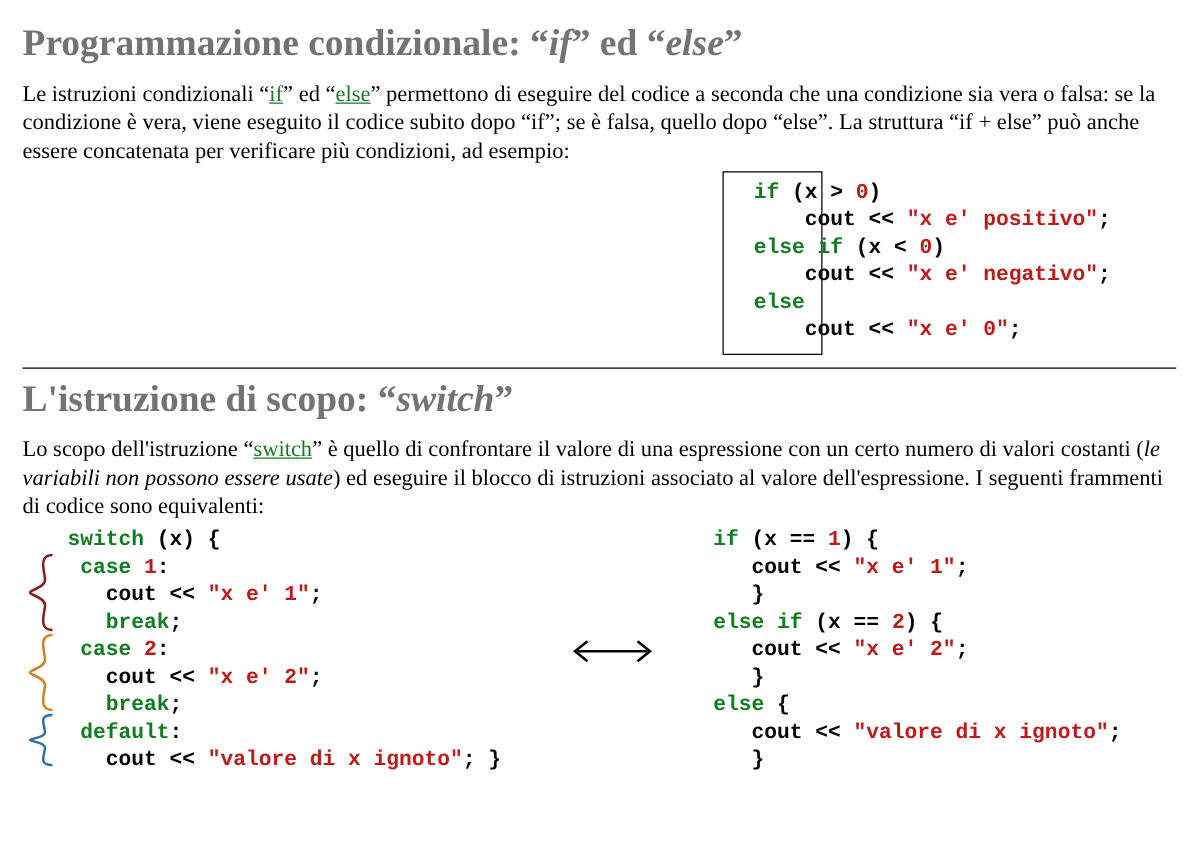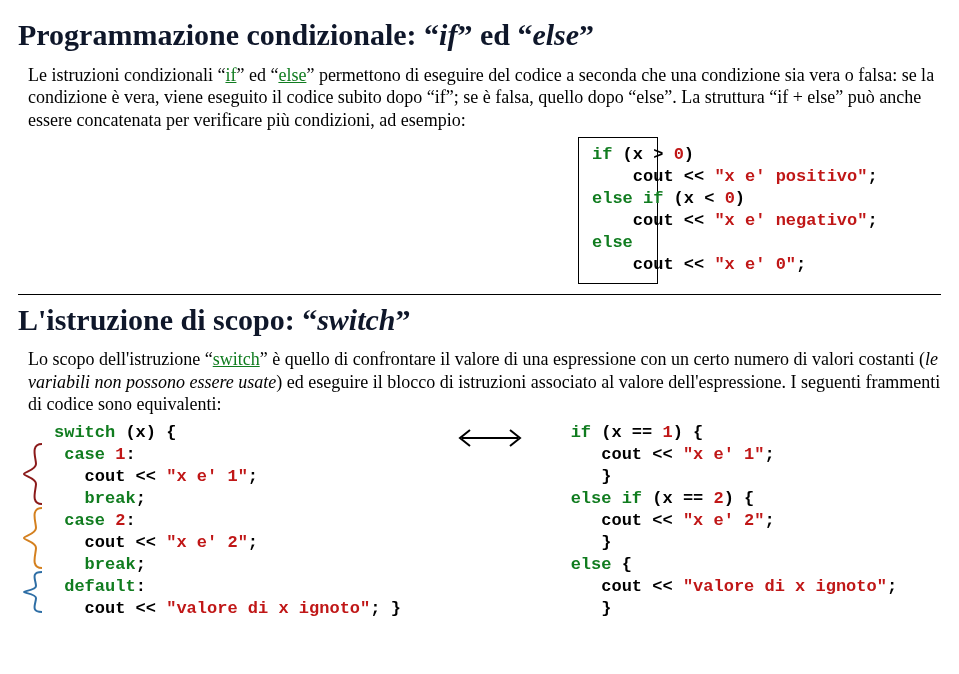--- a/index.html
+++ b/index.html
@@ -10,47 +10,47 @@
     color: #000;
     width: 959px;
     box-sizing: border-box;
     font-size: 18px;
     line-height: 1.25;
   }
   h1 {
     font-family: "Times New Roman", Georgia, serif;
     font-size: 30px;
     font-weight: bold;
-    color: #0f172a;
+    color: #737373;
     margin: 4px 0 10px 0;
   }
   h1 .italic { font-style: italic; }
-  p { margin: 4px 0 6px 10px; }
+  p { margin: 4px 0 6px 0; }
   .kw { color: #107c1f; text-decoration: underline; }
   .uline { }
   .italic-span { font-style: italic; }
   .codebox {
     border: 1.5px solid #000;
-    padding: 6px 13px;
+    padding: 6px 24px;
     margin: 4px auto 10px 280px;
     max-width: 360px;
     font-family: "Courier New", monospace;
     font-size: 17px;
     font-weight: bold;
     white-space: pre;
     line-height: 1.3;
   }
   .ck { color: #107c1f; }  
   .cn { color: #c01717; }  
   .cs { color: #c01717; }  
   hr.rule { border: none; border-top: 1.5px solid #000; margin: 10px 0 6px 0; }
 
   .cols {
     display: flex;
-    align-items: flex-start;
+    align-items: center;
     gap: 0;
     margin-top: 6px;
   }
   .col-left, .col-right {
     position: relative;
     flex: 1 1 0;
   }
   .col-left { flex: 1.05; }
   .col-right { flex: 1; }
   .col-mid {

